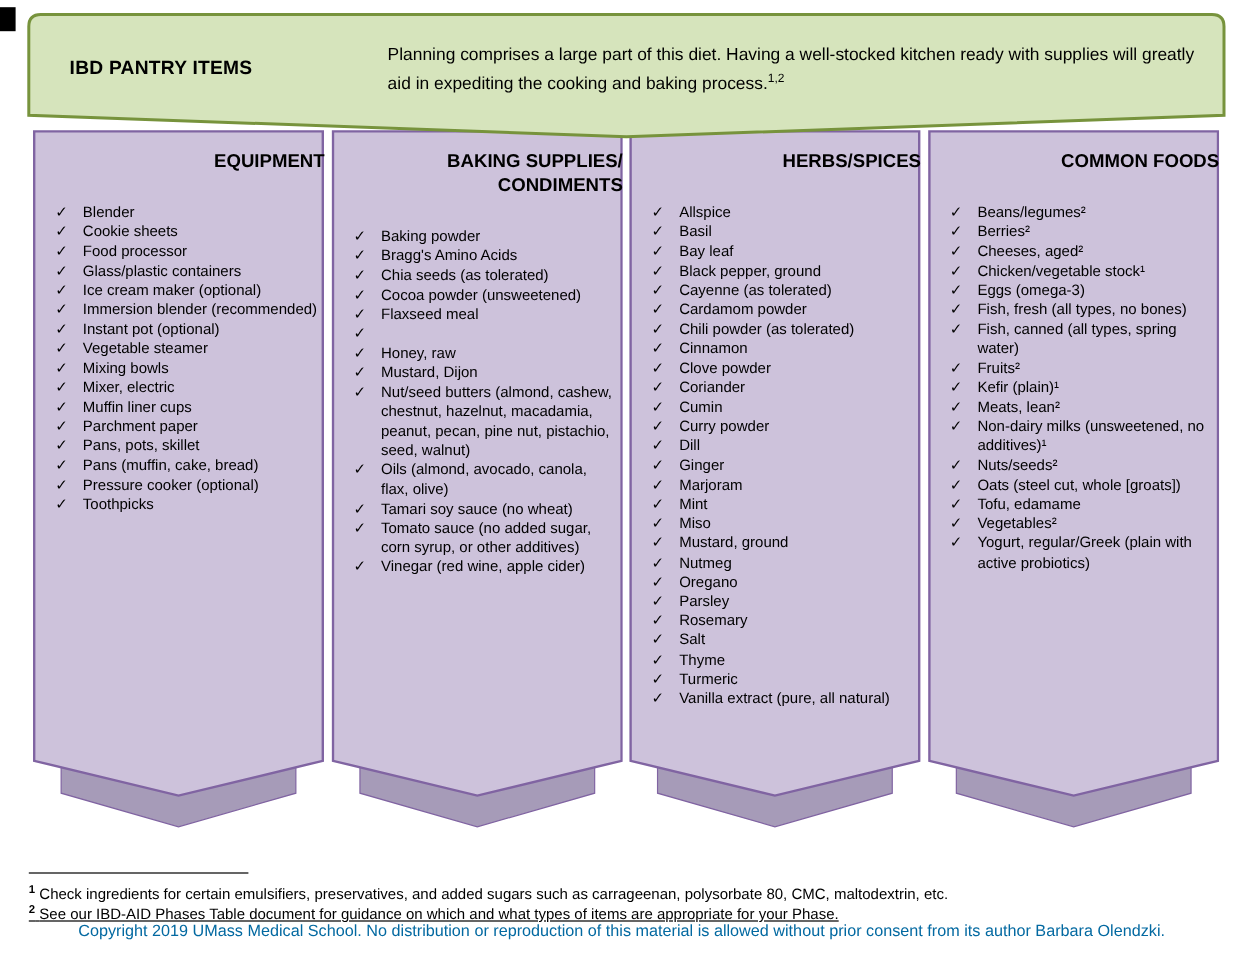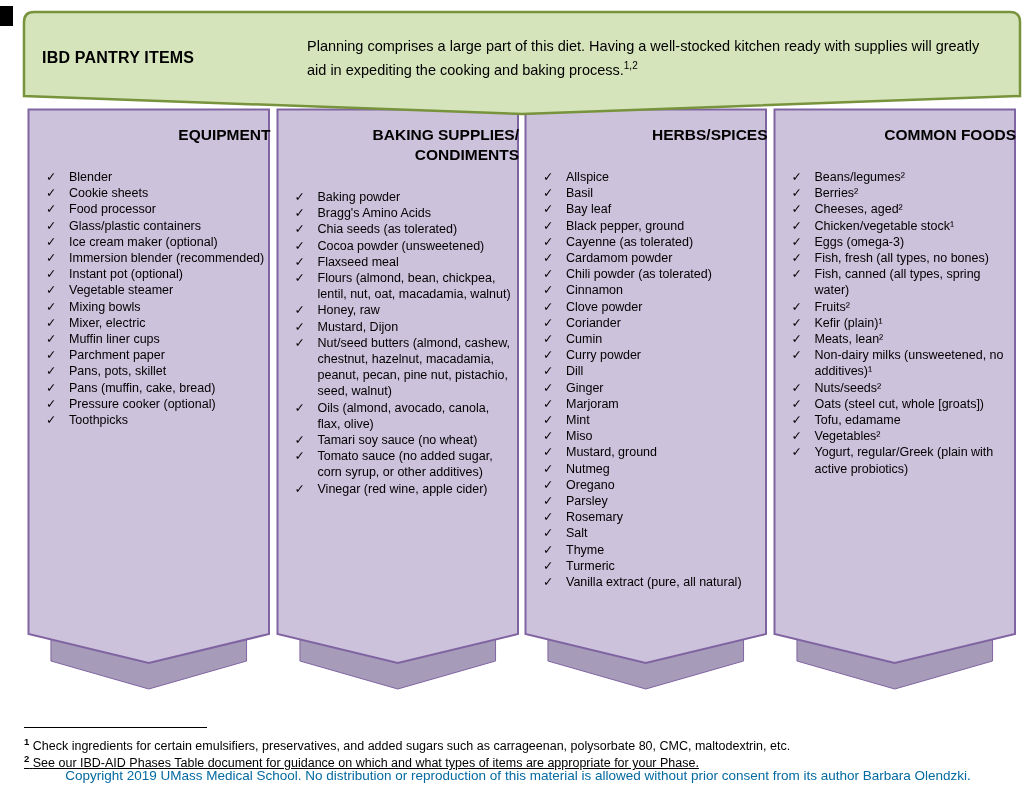--- a/index.html
+++ b/index.html
@@ -27,20 +27,21 @@
   }
   .banner-bg { position: absolute; inset: 0; width: 100%; height: 100%; }
   .banner-content {
     position: relative;
     z-index: 1;
     display: flex;
     align-items: center;
     height: 96px;
     padding: 0 24px 0 20px;
     box-sizing: border-box;
+    margin-left: 16px;
   }
   .banner-title {
     width: 255px;
     font-size: 16px;
     font-weight: bold;
     letter-spacing: 0.2px;
     flex: 0 0 auto;
   }
   .banner-text {
     flex: 1 1 auto;
@@ -233,21 +234,20 @@
             <li>
               <span class="check">✓</span>
               <span class="item-text">Cocoa powder (unsweetened)</span>
             </li>
             <li>
               <span class="check">✓</span>
               <span class="item-text">Flaxseed meal</span>
             </li>
             <li>
               <span class="check">✓</span>
-              <span class="item-text">Flours (almond, bean, chickpea, lentil, nut, oat, macadamia, walnut)</span>
             </li>
             <li>
               <span class="check">✓</span>
               <span class="item-text">Honey, raw</span>
             </li>
             <li>
               <span class="check">✓</span>
               <span class="item-text">Mustard, Dijon</span>
             </li>
             <li>

